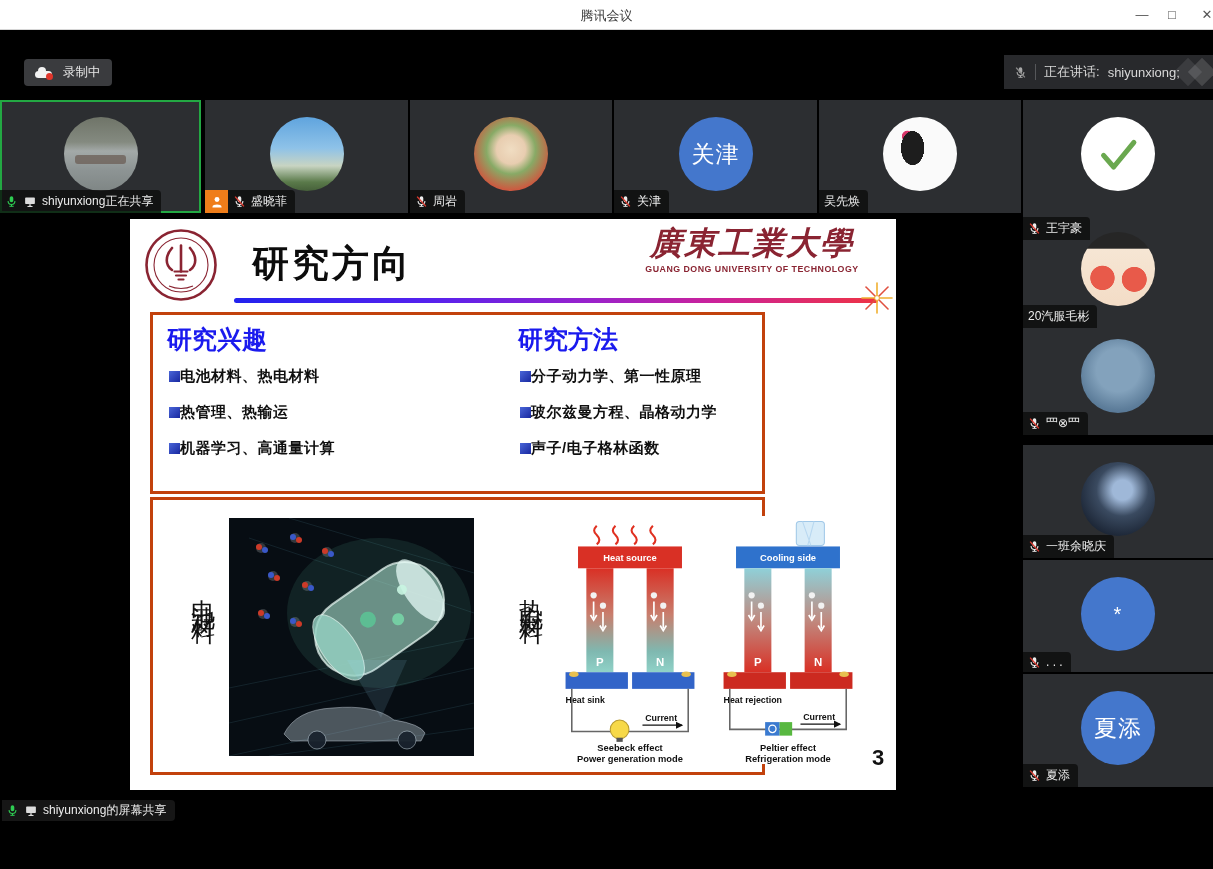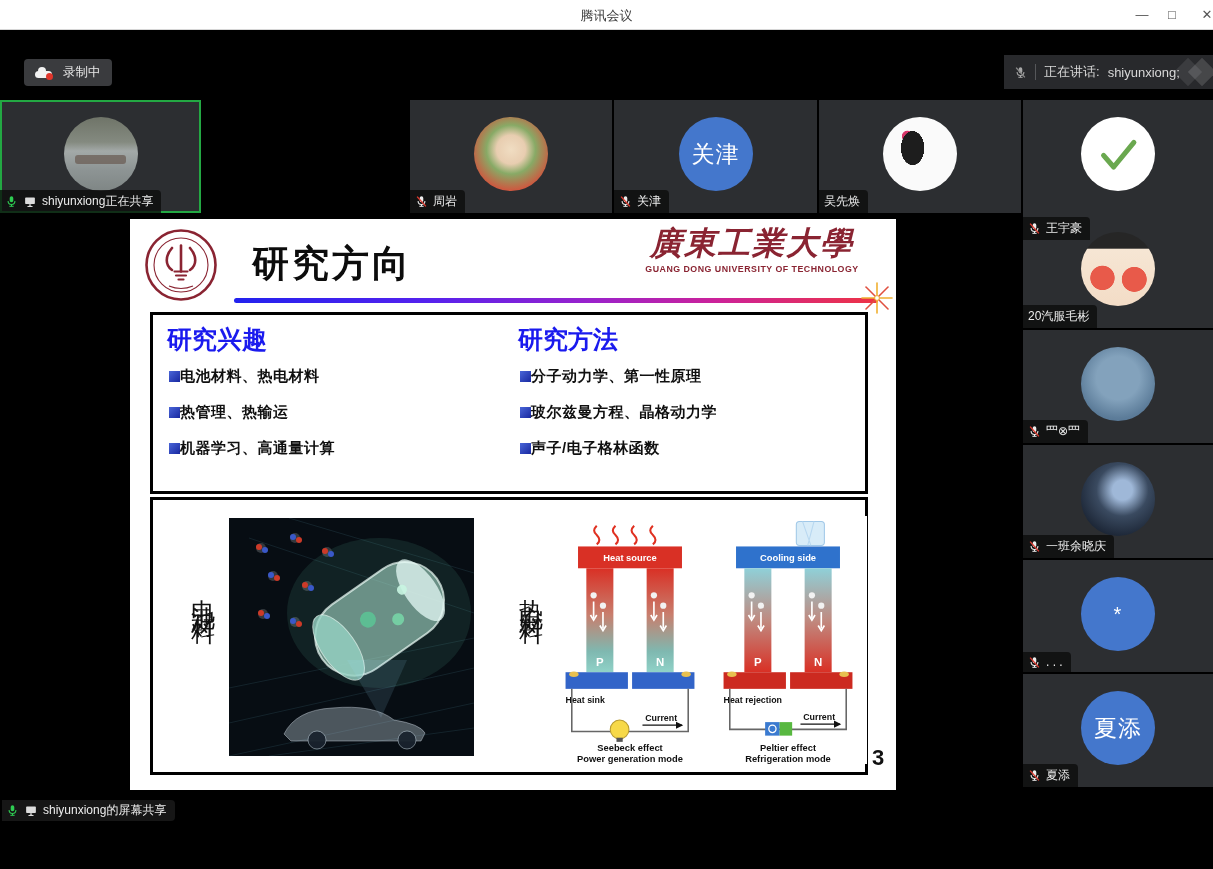--- a/index.html
+++ b/index.html
@@ -80,21 +80,21 @@
     background:#ffffff; }
   .s-title { position:absolute; left:122px; top:20px; font-size:37px; font-weight:bold;
     color:#0c0c0c; letter-spacing:3px; }
   .uni { position:absolute; right:14px; top:5px; width:260px; text-align:center; }
   .uni .cn { font-family:"DejaVu Serif","Liberation Serif",serif; font-style:italic;
     font-weight:bold; font-size:32px; color:#8a2432; letter-spacing:2px; line-height:1.2; }
   .uni .en { margin-top:2px; font-size:8.8px; font-weight:bold; color:#8a2432; letter-spacing:.5px; }
   .grad-line { position:absolute; left:104px; top:79px; width:644px; height:5px;
     border-radius:3px;
     background:linear-gradient(90deg,#2222ee 0%,#5522ee 30%,#9922cc 55%,#cc2299 75%,#ee3344 100%); }
-  .sbox { position:absolute; left:20px; width:718px; border:3px solid #000000; background:#fff; }
+  .sbox { position:absolute; left:20px; width:615px; border:3px solid #c2410c; background:#fff; }
   #box1 { top:93px; height:182px; }
   #box2 { top:278px; height:278px; }
   .shead { position:absolute; top:8px; font-size:25px; font-weight:bold; color:#1a1aee; }
   .slist { position:absolute; top:52px; display:flex; flex-direction:column; gap:17px; }
   .sitem { display:flex; align-items:center; font-size:15px; font-weight:bold;
     color:#101010; letter-spacing:.5px; }
   .sq { width:11px; height:11px; background:linear-gradient(135deg,#4a66d8 0%,#1828a0 100%);
     flex:0 0 auto; }
   .vcap { position:absolute; writing-mode:vertical-rl; text-orientation:upright;
     font-family:"DejaVu Serif","Liberation Serif",serif; font-size:24px; color:#111;
@@ -157,20 +157,39 @@
       </svg>
       <svg class="mon" viewBox="0 0 16 16">
         <rect x="2" y="3" width="12" height="8.2" rx="1" fill="currentColor"></rect>
         <rect x="6.6" y="11.6" width="2.8" height="1.6" fill="currentColor"></rect>
         <rect x="4.6" y="13.4" width="6.8" height="1.3" rx=".6" fill="currentColor"></rect>
       </svg>
       <span>shiyunxiong正在共享</span>
     </div>
   </div>
 
+  <div class="tile" style="left:205px;top:100px;width:203px;height:113px;">
+    <div class="avatar av-sheng"></div>
+    <div class="pbadge">
+      <svg width="14" height="14" viewBox="0 0 16 16">
+          <circle cx="8" cy="5.2" r="2.8" fill="#fff"></circle>
+          <path d="M2.8 13.6c0-3.6 10.4-3.6 10.4 0v.8H2.8z" fill="#fff"></path>
+        </svg>
+    </div>
+    <div class="nl shift">
+      <svg class="mic off" viewBox="0 0 16 16">
+        <rect class="b" x="5.8" y="1.5" width="4.4" height="7.5" rx="2.2"></rect>
+        <path class="s" d="M3.8 7.5a4.2 4.2 0 0 0 8.4 0"></path>
+        <line class="s" x1="8" y1="11.8" x2="8" y2="13.6"></line>
+          <line class="s" x1="5.4" y1="13.9" x2="10.6" y2="13.9"></line>
+        <line class="slash" x1="2.6" y1="2" x2="13.4" y2="14"></line>
+      </svg>
+      <span>盛晓菲</span>
+    </div>
+  </div>
 
   <div class="tile" style="left:410px;top:100px;width:202px;height:113px;">
     <div class="avatar av-zhou"></div>
     <div class="nl">
       <svg class="mic off" viewBox="0 0 16 16">
         <rect class="b" x="5.8" y="1.5" width="4.4" height="7.5" rx="2.2"></rect>
         <path class="s" d="M3.8 7.5a4.2 4.2 0 0 0 8.4 0"></path>
         <line class="s" x1="8" y1="11.8" x2="8" y2="13.6"></line>
           <line class="s" x1="5.4" y1="13.9" x2="10.6" y2="13.9"></line>
         <line class="slash" x1="2.6" y1="2" x2="13.4" y2="14"></line>
@@ -221,21 +240,21 @@
     </div>
   </div>
 
   <div class="tile" style="left:1023px;top:215px;width:190px;height:113px;">
     <div class="avatar av-mao"></div>
     <div class="nl">
       <span>20汽服毛彬</span>
     </div>
   </div>
 
-  <div class="tile" style="left:1023px;top:330px;width:190px;height:113px;">
+  <div class="tile" style="left:1023px;top:322px;width:190px;height:113px;">
     <div class="avatar av-rat"></div>
     <div class="nl">
       <svg class="mic off" viewBox="0 0 16 16">
         <rect class="b" x="5.8" y="1.5" width="4.4" height="7.5" rx="2.2"></rect>
         <path class="s" d="M3.8 7.5a4.2 4.2 0 0 0 8.4 0"></path>
         <line class="s" x1="8" y1="11.8" x2="8" y2="13.6"></line>
           <line class="s" x1="5.4" y1="13.9" x2="10.6" y2="13.9"></line>
         <line class="slash" x1="2.6" y1="2" x2="13.4" y2="14"></line>
       </svg>
       <span>罒⊗罒</span>

